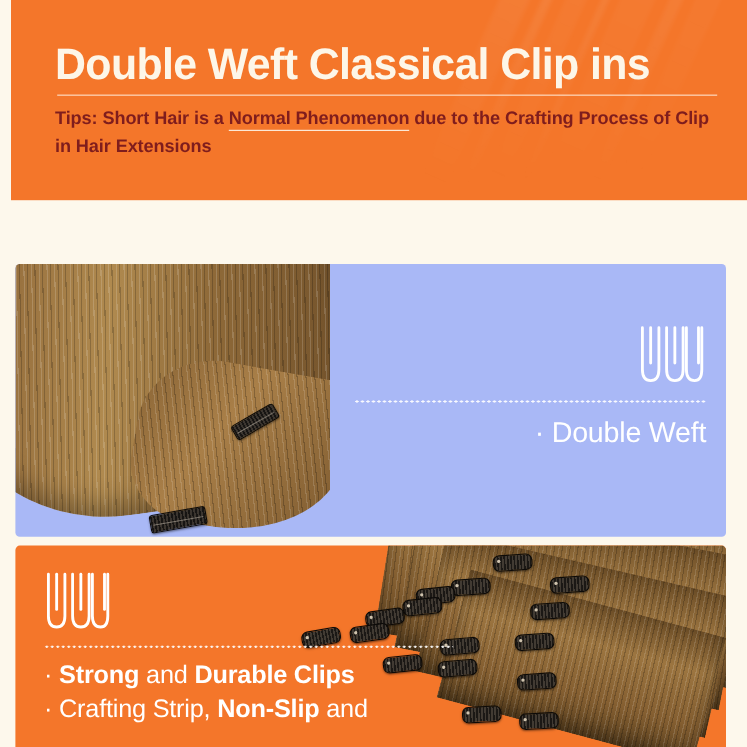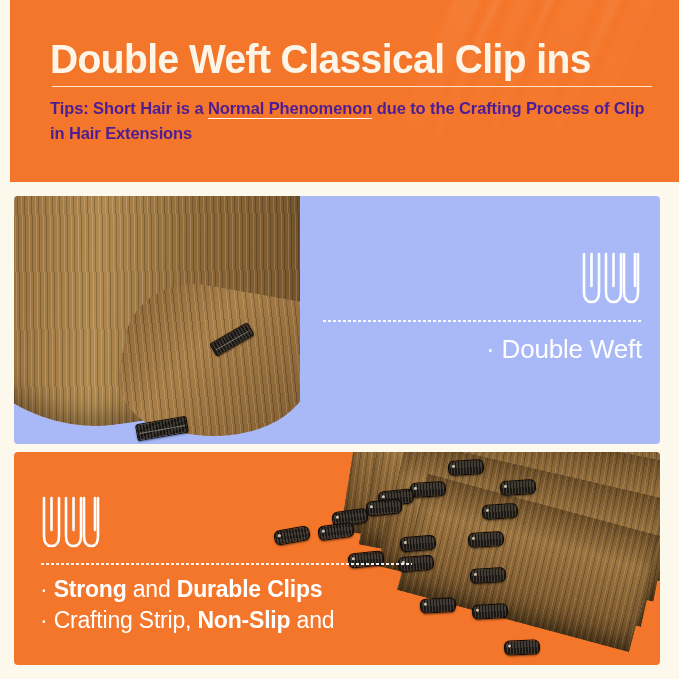--- a/index.html
+++ b/index.html
@@ -83,34 +83,35 @@
   }
   .tips {
     position: absolute;
     left: 40px;
     top: 96px;
     width: 600px;
     margin: 0;
     font-size: 16.5px;
     line-height: 25px;
     font-weight: 700;
-    color: #4c1d95;
+    color: #7f1d1d;
     letter-spacing: -0.1px;
   }
   .tips u {
     text-decoration: none;
     border-bottom: 1.5px solid #fdf6e8;
     padding-bottom: 1px;
   }
 
   
   .panel {
     position: absolute;
     border-radius: 4px;
     overflow: hidden;
+    margin-top: 44px;
   }
   .panel-top {
     left: 14px;
     top: 196px;
     width: 646px;
     height: 248px;
     background: #a9b8f6;
   }
   .panel-bottom {
     left: 14px;
@@ -220,21 +221,21 @@
     font-weight: 400;
     letter-spacing: -0.2px;
     white-space: nowrap;
   }
   .bullet-line b { font-weight: 700; }
 
   
   .bottom-text {
     position: absolute;
     left: 26px;
-    top: 44px;
+    top: 24px;
     width: 372px;
     text-align: left;
   }
   .bottom-text .dots { margin: 11px 0 9px 0; }
   .bottom-line {
     margin: 0;
     color: #ffffff;
     font-size: 23px;
     line-height: 31px;
     font-weight: 400;

